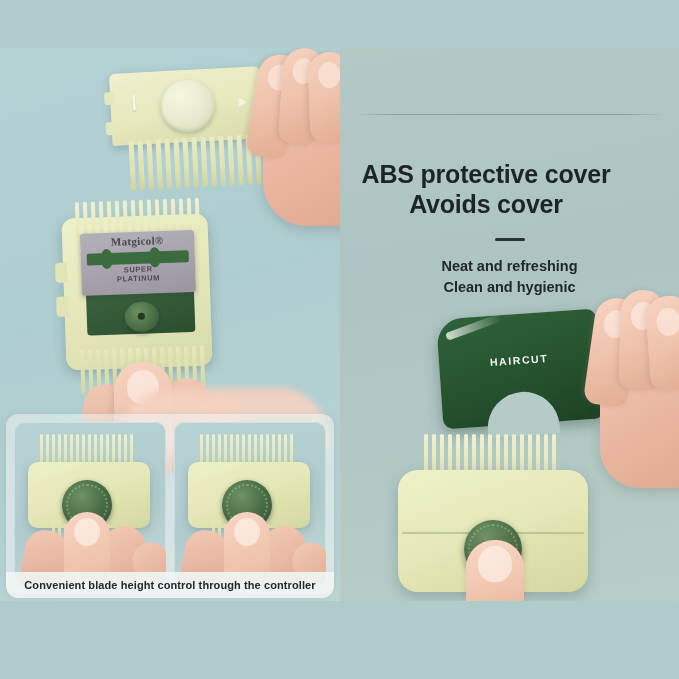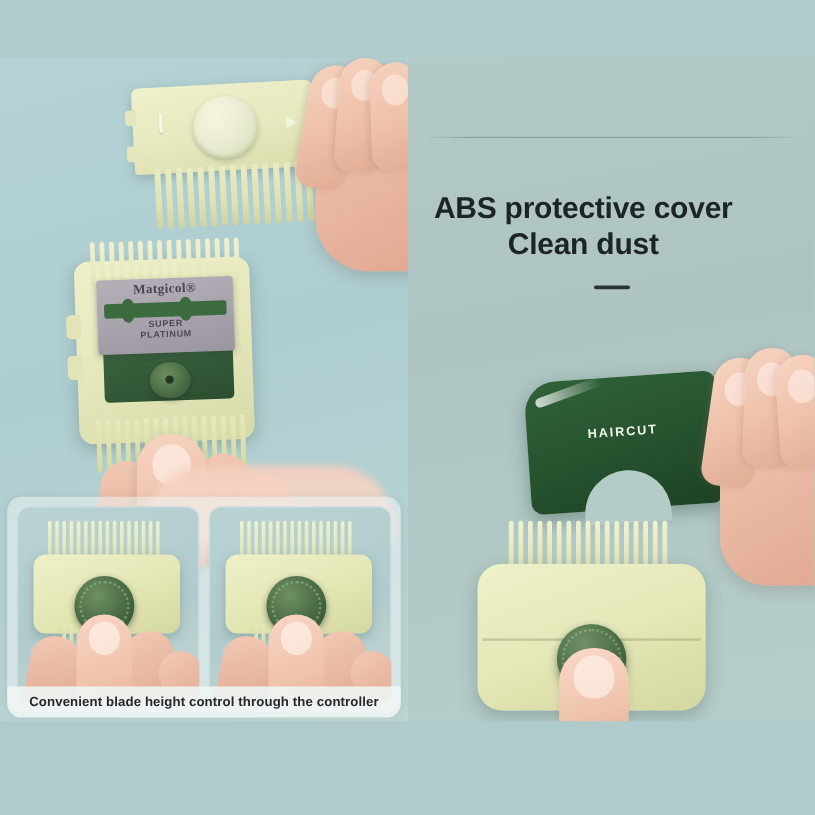--- a/index.html
+++ b/index.html
@@ -584,25 +584,29 @@
       </div>
     </div>
 
     <div class="right-panel">
 
 
       <div class="rule"></div>
 
       <div class="h1">
         <div>ABS protective cover</div>
-        <div>Clean dust</div>
+        <div>Avoids cover</div>
       </div>
 
       <div class="dash"></div>
 
+      <div class="h2">
+        <div>Neat and refreshing</div>
+        <div>Clean and hygienic</div>
+      </div>
 
       <div class="cover">
         <div class="shell"></div>
         <div class="gloss"></div>
         <div class="label">HAIRCUT</div>
         <div class="notch"></div>
       </div>
 
       <div class="hand-cover">
         <div class="palm"></div>

